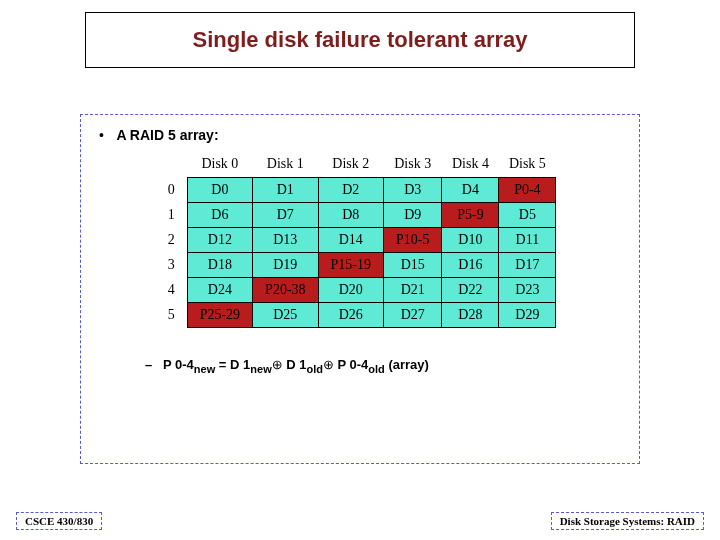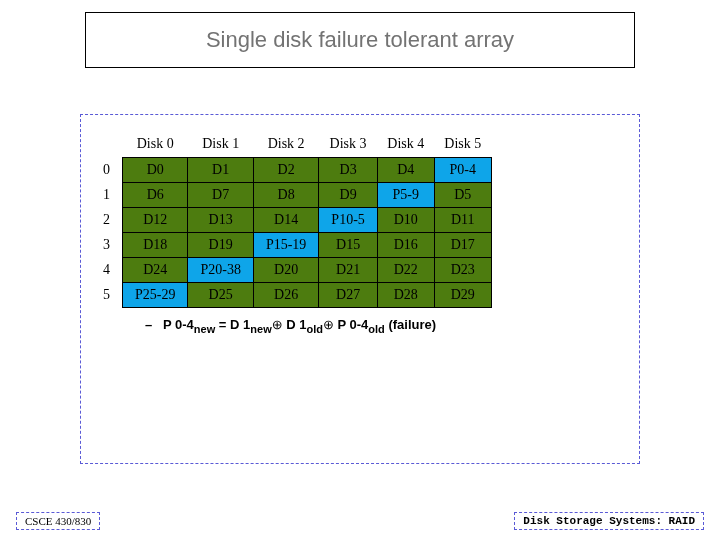--- a/index.html
+++ b/index.html
@@ -18,42 +18,42 @@
     top: 12px;
     width: 550px;
     height: 56px;
     border: 1.5px solid #000;
     display: flex;
     align-items: center;
     justify-content: center;
   }
   .title-text {
     font-size: 22px;
-    font-weight: normal;
-    color: #737373;
+    font-weight: bold;
+    color: #7f1d1d;
   }
   .content-box {
     position: absolute;
     left: 80px;
     top: 114px;
     width: 560px;
     height: 350px;
     border: 0.5px dashed #5a5ad6;
     padding: 10px 18px 10px 18px;
   }
   .top-line {
     font-size: 14px;
     font-weight: bold;
     margin: 2px 0 10px 0;
   }
   .top-line .bullet { font-weight: normal; display: inline-block; width: 14px; }
   .table-wrap {
     display: flex;
-    justify-content: flex-start;
-    margin: 8px 0 6px 0;
+    justify-content: center;
+    margin: 8px 0 26px 0;
   }
   table.raid {
     border-collapse: collapse;
     font-family: "Times New Roman", serif;
     font-size: 14px;
   }
   table.raid th {
     font-weight: normal;
     padding: 3px 10px 5px 10px;
     text-align: center;
@@ -62,24 +62,24 @@
   table.raid td.rowhdr {
     border: none;
     padding: 3px 12px 3px 4px;
     text-align: right;
   }
   table.raid td.cell {
     border: 1px solid #000;
     padding: 4px 12px;
     text-align: center;
     min-width: 50px;
-    background: #4d7c0f;
+    background: #5eead4;
   }
   table.raid td.cell.hl {
-    background: #0ea5e9;
+    background: #b91c1c;
   }
   .bullets {
     margin: 6px 0 0 46px;
     font-size: 13px;
     font-weight: bold;
     line-height: 1.7;
   }
   .bullets .row .dash {
     display: inline-block;
     width: 18px;
@@ -88,41 +88,45 @@
   .oplus { font-weight: normal; font-family: Arial, sans-serif; }
   .sub { font-size: 11px; vertical-align: sub; }
   .footer-left {
     position: absolute;
     left: 16px;
     bottom: 10px;
     border: 0.5px dashed #5a5ad6;
     padding: 2px 8px;
     font-family: "Times New Roman", serif;
     font-size: 11px;
-    font-weight: normal;
+    font-weight: bold;
   }
   .footer-right {
     position: absolute;
     right: 16px;
     bottom: 10px;
     border: 0.5px dashed #5a5ad6;
     padding: 2px 8px;
-    font-family: Liberation Mono, monospace;
+    font-family: Liberation Serif, serif;
     font-size: 11px;
     font-weight: bold;
   }
 </style>
 </head>
 <body>
 
 <div class="title-box">
   <span class="title-text">Single disk failure tolerant array</span>
 </div>
 
 <div class="content-box">
+  <div class="top-line">
+    <span class="bullet">•</span>
+    <span>A RAID 5 array:</span>
+  </div>
 
   <div class="table-wrap">
     <table class="raid">
       <thead>
           <tr id="thead-row">
             <th></th>
             <th>Disk 0</th>
             <th>Disk 1</th>
             <th>Disk 2</th>
             <th>Disk 3</th>
@@ -184,19 +188,19 @@
             <td class="cell">D27</td>
             <td class="cell">D28</td>
             <td class="cell">D29</td>
           </tr>
         </tbody>
     </table>
   </div>
 
   <div class="bullets">
     <div class="row">
-      <span class="dash">–</span><span>P 0-4</span><span class="sub">new</span><span> =  D 1</span><span class="sub">new</span><span class="oplus">⊕</span><span> D 1</span><span class="sub">old</span><span class="oplus">⊕</span><span> P 0-4</span><span class="sub">old</span><span>  (failure)</span>
+      <span class="dash">–</span><span>P 0-4</span><span class="sub">new</span><span> =  D 1</span><span class="sub">new</span><span class="oplus">⊕</span><span> D 1</span><span class="sub">old</span><span class="oplus">⊕</span><span> P 0-4</span><span class="sub">old</span><span>  (array)</span>
     </div>
   </div>
 </div>
 
 <div class="footer-left">CSCE 430/830</div>
 <div class="footer-right">Disk Storage Systems: RAID</div>
 
 </body></html>

